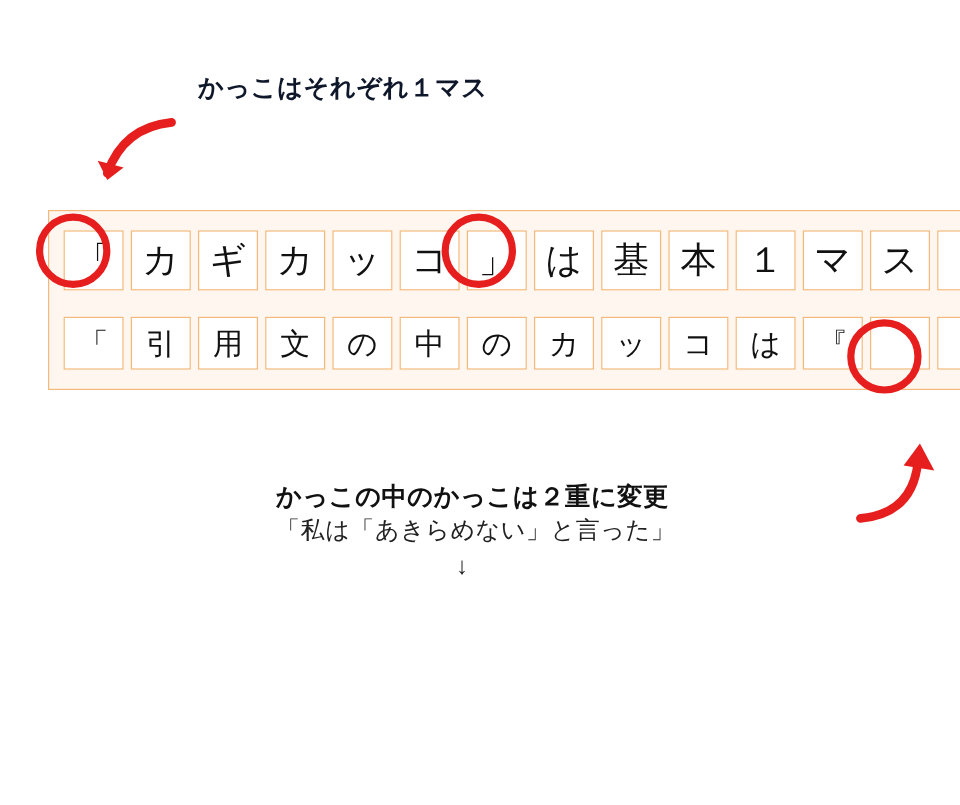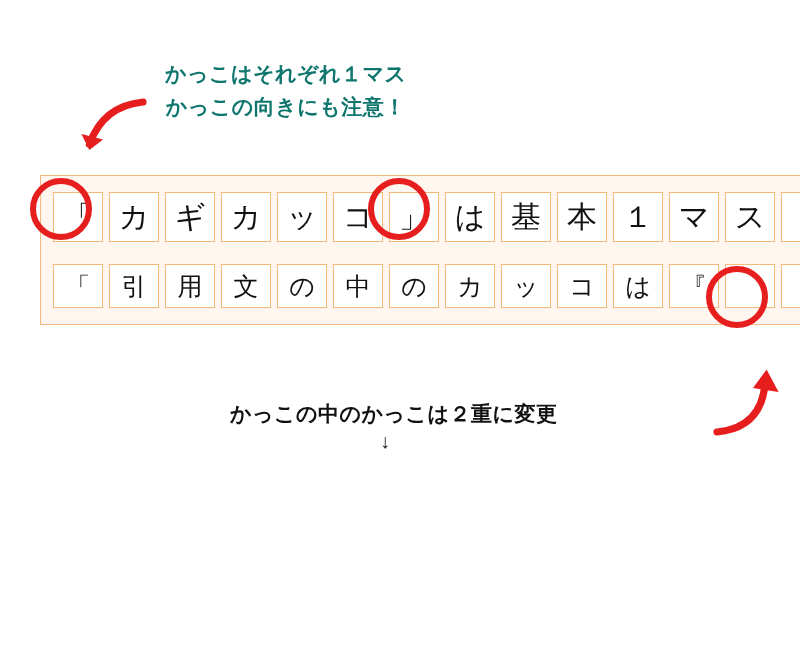--- a/index.html
+++ b/index.html
@@ -11,23 +11,22 @@
     position: relative;
     overflow: hidden;
   }
   .top-caption {
     position: absolute;
     top: 58px;
     left: 165px;
     font-size: 21px;
     font-weight: 600;
     line-height: 1.55;
-    color: #0f766e;
+    color: #0f172a;
     letter-spacing: 0.5px;
-    text-align: center;
   }
   .arrow-top {
     position: absolute;
     top: 90px;
     left: 70px;
     width: 90px;
     height: 80px;
   }
   .grid-wrap {
     position: absolute;
@@ -103,21 +102,20 @@
     padding-left: 150px;
     margin: 2px 0 6px 0;
     color: #222;
   }
 </style>
 </head>
 <body>
 
 <div class="top-caption">
   <div>かっこはそれぞれ１マス</div>
-  <div>かっこの向きにも注意！</div>
 </div>
 
 <svg class="arrow-top" viewBox="0 0 100 100">
   <path d="M85 15 Q 35 20 18 68" stroke="#e61e1e" stroke-width="9" fill="none" stroke-linecap="round"></path>
   <path d="M8 55 L18 75 L35 62 Z" fill="#e61e1e"></path>
 </svg>
 
 <div class="grid-wrap">
   <div class="grid-row row1">
     <div class="cell">「</div>
@@ -157,14 +155,15 @@
 <div class="circle c2"></div>
 <div class="circle c3"></div>
 
 <svg class="arrow-bottom" viewBox="0 0 100 100">
   <path d="M15 90 Q 70 85 75 30" stroke="#e61e1e" stroke-width="9" fill="none" stroke-linecap="round"></path>
   <path d="M60 35 L77 12 L92 40 Z" fill="#e61e1e"></path>
 </svg>
 
 <div class="bottom-block">
   <div class="bottom-title">かっこの中のかっこは２重に変更</div>
+  <div class="bottom-line">「私は「あきらめない」と言った」</div>
   <div class="bottom-arrow">↓</div>
 </div>
 
 </body></html>

